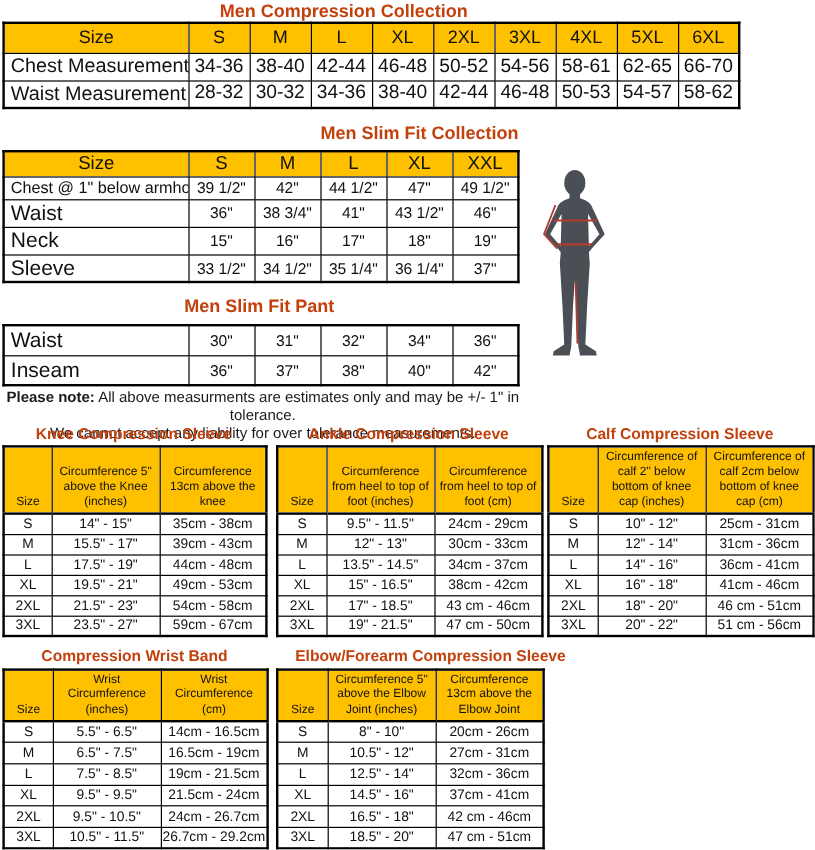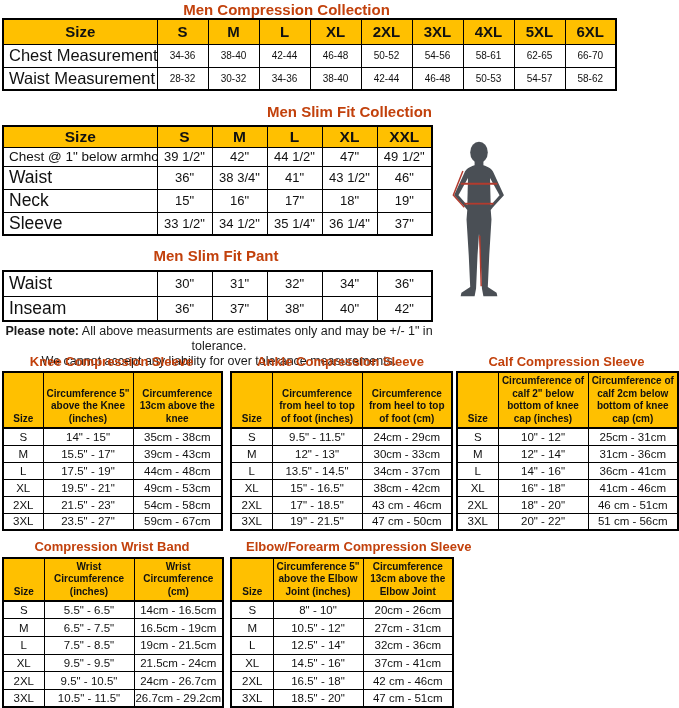--- a/index.html
+++ b/index.html
@@ -16,27 +16,27 @@
   .t3{top:247px;left:0;width:432px;}
   .t-knee{top:354px;left:2px;width:219px;}
   .t-ankle{top:354px;left:230px;width:221px;}
   .t-calf{top:354px;left:456px;width:221px;}
   .t-wrist{top:539px;left:2px;width:220px;}
   .t-elbow{top:539px;left:230px;width:222px;margin-left:16px;}
 
   table.tbl{position:absolute;border-collapse:collapse;table-layout:fixed;background:#fff;
             border:2px solid #000;}
   .tbl th,.tbl td{border:1px solid #000;overflow:hidden;padding:0;}
-  .tbl th{background:var(--gold);font-weight:bold;text-align:center;vertical-align:middle;white-space:nowrap;margin-left:16px;}
+  .tbl th{background:var(--gold);font-weight:normal;text-align:center;vertical-align:middle;white-space:nowrap;margin-left:16px;}
   .tbl td{text-align:center;vertical-align:middle;white-space:nowrap;}
 
   
   .tbl-comp{left:2px;top:18px;width:613px;}
   .tbl-comp th{height:25px;font-size:15px;}
-  .tbl-comp td{height:23px;font-size:10px;}
+  .tbl-comp td{height:23px;font-size:16px;}
   .tbl-comp td:first-child{text-align:left;padding-left:5px;font-size:16.5px;}
 
   
   .tbl-slim{left:2px;top:125px;width:429px;}
   .tbl-slim th{height:21px;font-size:15.5px;}
   .tbl-slim td{height:23px;font-size:13px;}
   .tbl-slim td:first-child{text-align:left;padding-left:5px;font-size:17.5px;}
   .tbl-slim tbody tr:first-child td{height:19px;font-size:13px;}
   .tbl-slim tbody tr:first-child td:first-child{font-size:13.5px;}
 

